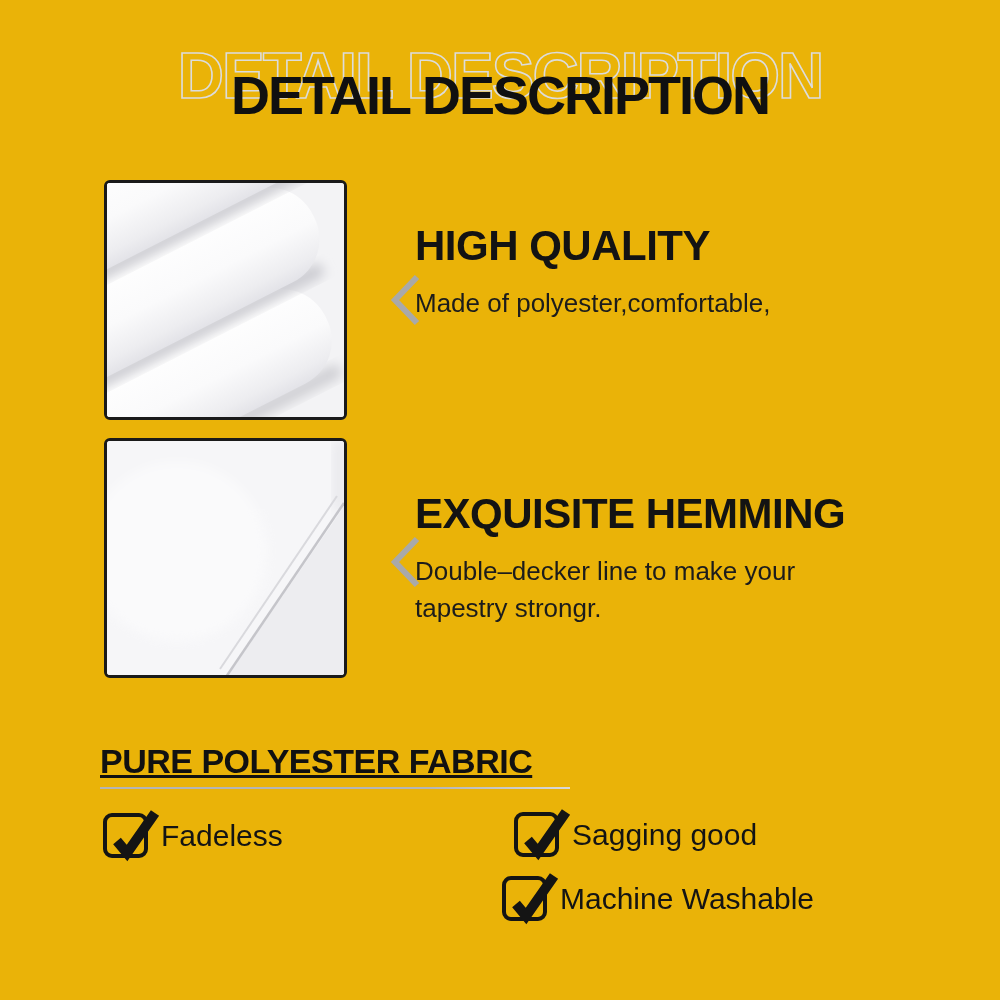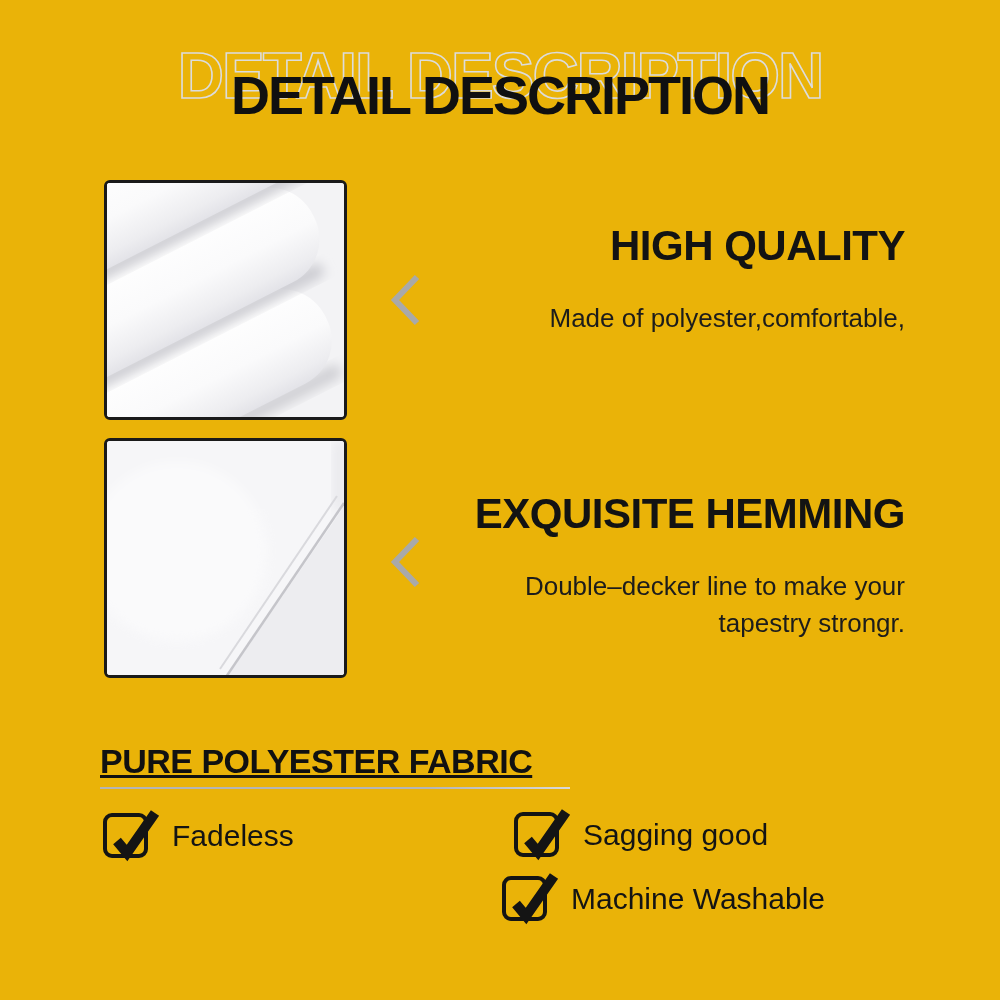--- a/index.html
+++ b/index.html
@@ -24,25 +24,25 @@
     border:3px solid #1a1a1a;border-radius:6px;overflow:hidden;background:#f2f2f4;
   }
   .img-1{left:104px;top:180px;}
   .img-2{left:104px;top:438px;}
   .fabric-svg{display:block;width:100%;height:100%;}
 
   .chevron{position:absolute;width:40px;height:56px;}
   .chevron-1{left:386px;top:272px;}
   .chevron-2{left:386px;top:534px;}
 
-  .feature-text{position:absolute;left:415px;width:490px;text-align:right;}
+  .feature-text{position:absolute;left:415px;width:490px;text-align:left;}
   .ft-1{top:224px;}
   .ft-2{top:492px;}
   .feature-heading{font-size:42px;font-weight:700;letter-spacing:-0.5px;color:#131313;line-height:1.05;}
-  .feature-desc{margin-top:32px;font-size:26px;line-height:37px;color:#1c1c1c;}
+  .feature-desc{margin-top:17px;font-size:26px;line-height:37px;color:#1c1c1c;}
 
   
   .section-heading{
     position:absolute;left:100px;top:743px;
     font-size:34px;font-weight:700;letter-spacing:-0.5px;color:#111111;line-height:1.1;text-decoration:underline;
   }
   .section-underline{
     position:absolute;left:100px;top:787px;width:470px;height:2px;
     background:linear-gradient(to right,#b5b5b5 70%,#d9d9d9 100%);
   }
@@ -50,21 +50,21 @@
   .check-item{position:absolute;display:flex;align-items:center;}
   .ci-1{left:103px;top:813px;}
   .ci-2{left:103px;top:876px;}
   .ci-3{left:514px;top:812px;}
   .ci-4{left:502px;top:876px;}
   .checkbox{
     position:relative;width:37px;height:37px;flex:0 0 auto;
     border:4px solid #141414;border-radius:9px;box-sizing:content-box;
   }
   .checkmark-svg{position:absolute;left:-2px;top:-14px;width:56px;height:60px;overflow:visible;}
-  .check-label{margin-left:24px;font-size:30px;color:#141414;white-space:nowrap;}
+  .check-label{margin-left:13px;font-size:30px;color:#141414;white-space:nowrap;}
 </style>
 </head>
 <body>
 
 <div class="canvas">
 
   <svg class="ghost-title-svg" aria-hidden="true">
     <text x="500" y="98" text-anchor="middle">DETAIL DESCRIPTION</text>
   </svg>
 

